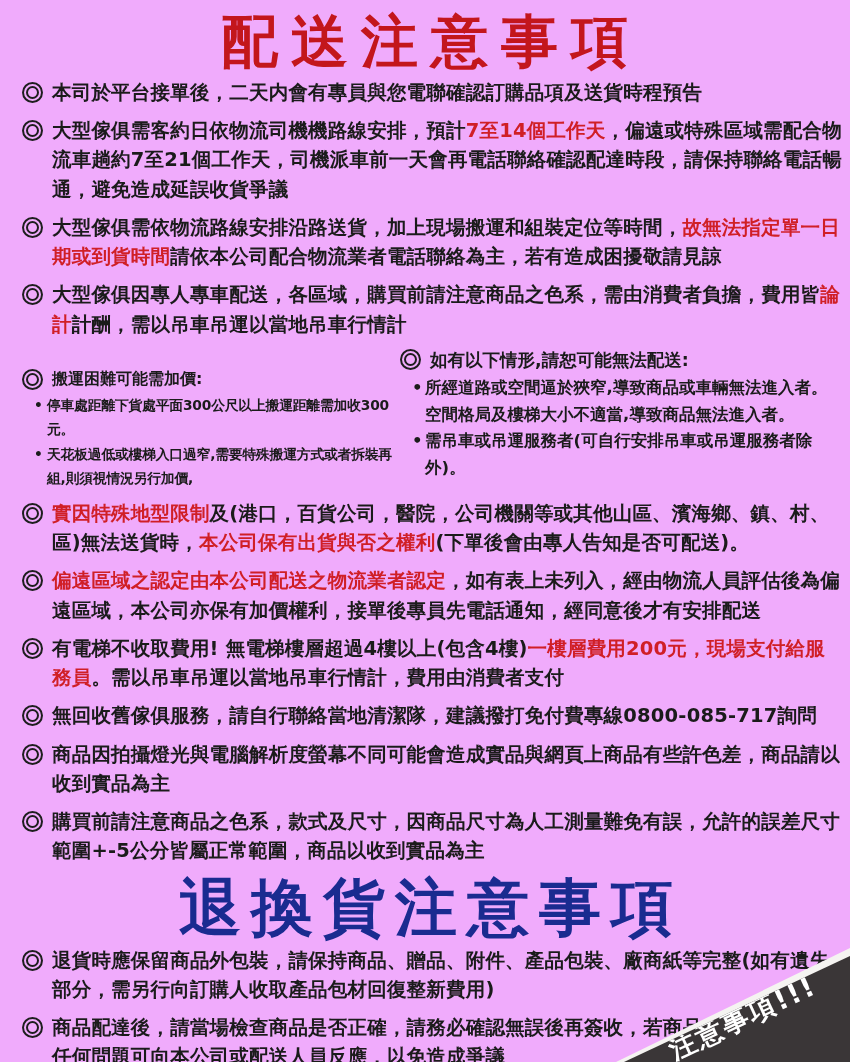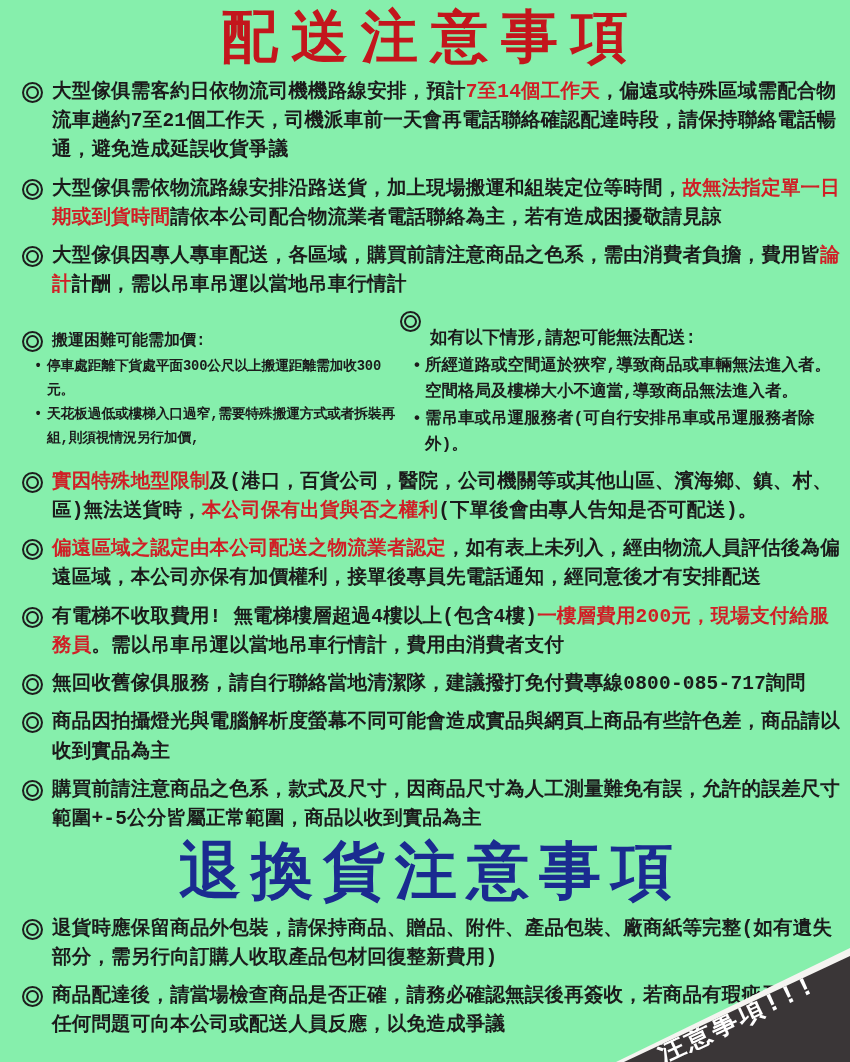--- a/index.html
+++ b/index.html
@@ -89,24 +89,30 @@
     color:#fff;
     font-size:27px;
     font-weight:900;
     letter-spacing:2px;
     white-space:nowrap;
   }
 </style>
 </head>
 <body>
 
-<div class="page" style="background: #86efac; font-family: Liberation Mono, monospace;">
+<div class="page" style="background: #f0abfc;">
 
   <h1 class="sec-title" style="color: rgb(195, 22, 28);">配送注意事項</h1>
   <div id="delivery-list">
+      <div class="item">
+        <span class="bullet">
+          <span class="inner"></span>
+        </span>
+        <div class="txt"><span style="color: rgb(27, 27, 27);">本司於平台接單後，二天内會有專員與您電聯確認訂購品項及送貨時程預告</span></div>
+      </div>
       <div class="item">
         <span class="bullet">
           <span class="inner"></span>
         </span>
         <div class="txt"><span style="color: rgb(27, 27, 27);">大型傢俱需客約日依物流司機機路線安排，預計</span><span style="color: rgb(208, 31, 38);">7至14個工作天</span><span style="color: rgb(27, 27, 27);">，偏遠或特殊區域需配合物流車趟約7至21個工作天，司機派車前一天會再電話聯絡確認配達時段，請保持聯絡電話暢通，避免造成延誤收貨爭議</span></div>
       </div>
       <div class="item">
         <span class="bullet">
           <span class="inner"></span>
         </span>
@@ -136,21 +142,21 @@
                 <span class="dotmark">•</span>
                 <span>天花板過低或樓梯入口過窄,需要特殊搬運方式或者拆裝再組,則須視情況另行加價,</span>
               </div>
             </div>
           </div>
           <div class="col-right">
             <div class="col-head">
               <span class="bullet">
                 <span class="inner"></span>
               </span>
-              <span class="htxt" style="color: rgb(27, 27, 27); margin-top: 16px;">如有以下情形,請恕可能無法配送:</span>
+              <span class="htxt" style="color: rgb(27, 27, 27);">如有以下情形,請恕可能無法配送:</span>
             </div>
             <div class="sublines">
               <div class="subline" style="color: rgb(27, 27, 27);">
                 <span class="dotmark">•</span>
                 <span>所經道路或空間逼於狹窄,導致商品或車輛無法進入者。</span>
               </div>
               <div class="subline" style="color: rgb(27, 27, 27);">
                 <span class="dotmark"></span>
                 <span>空間格局及樓梯大小不適當,導致商品無法進入者。</span>
               </div>

